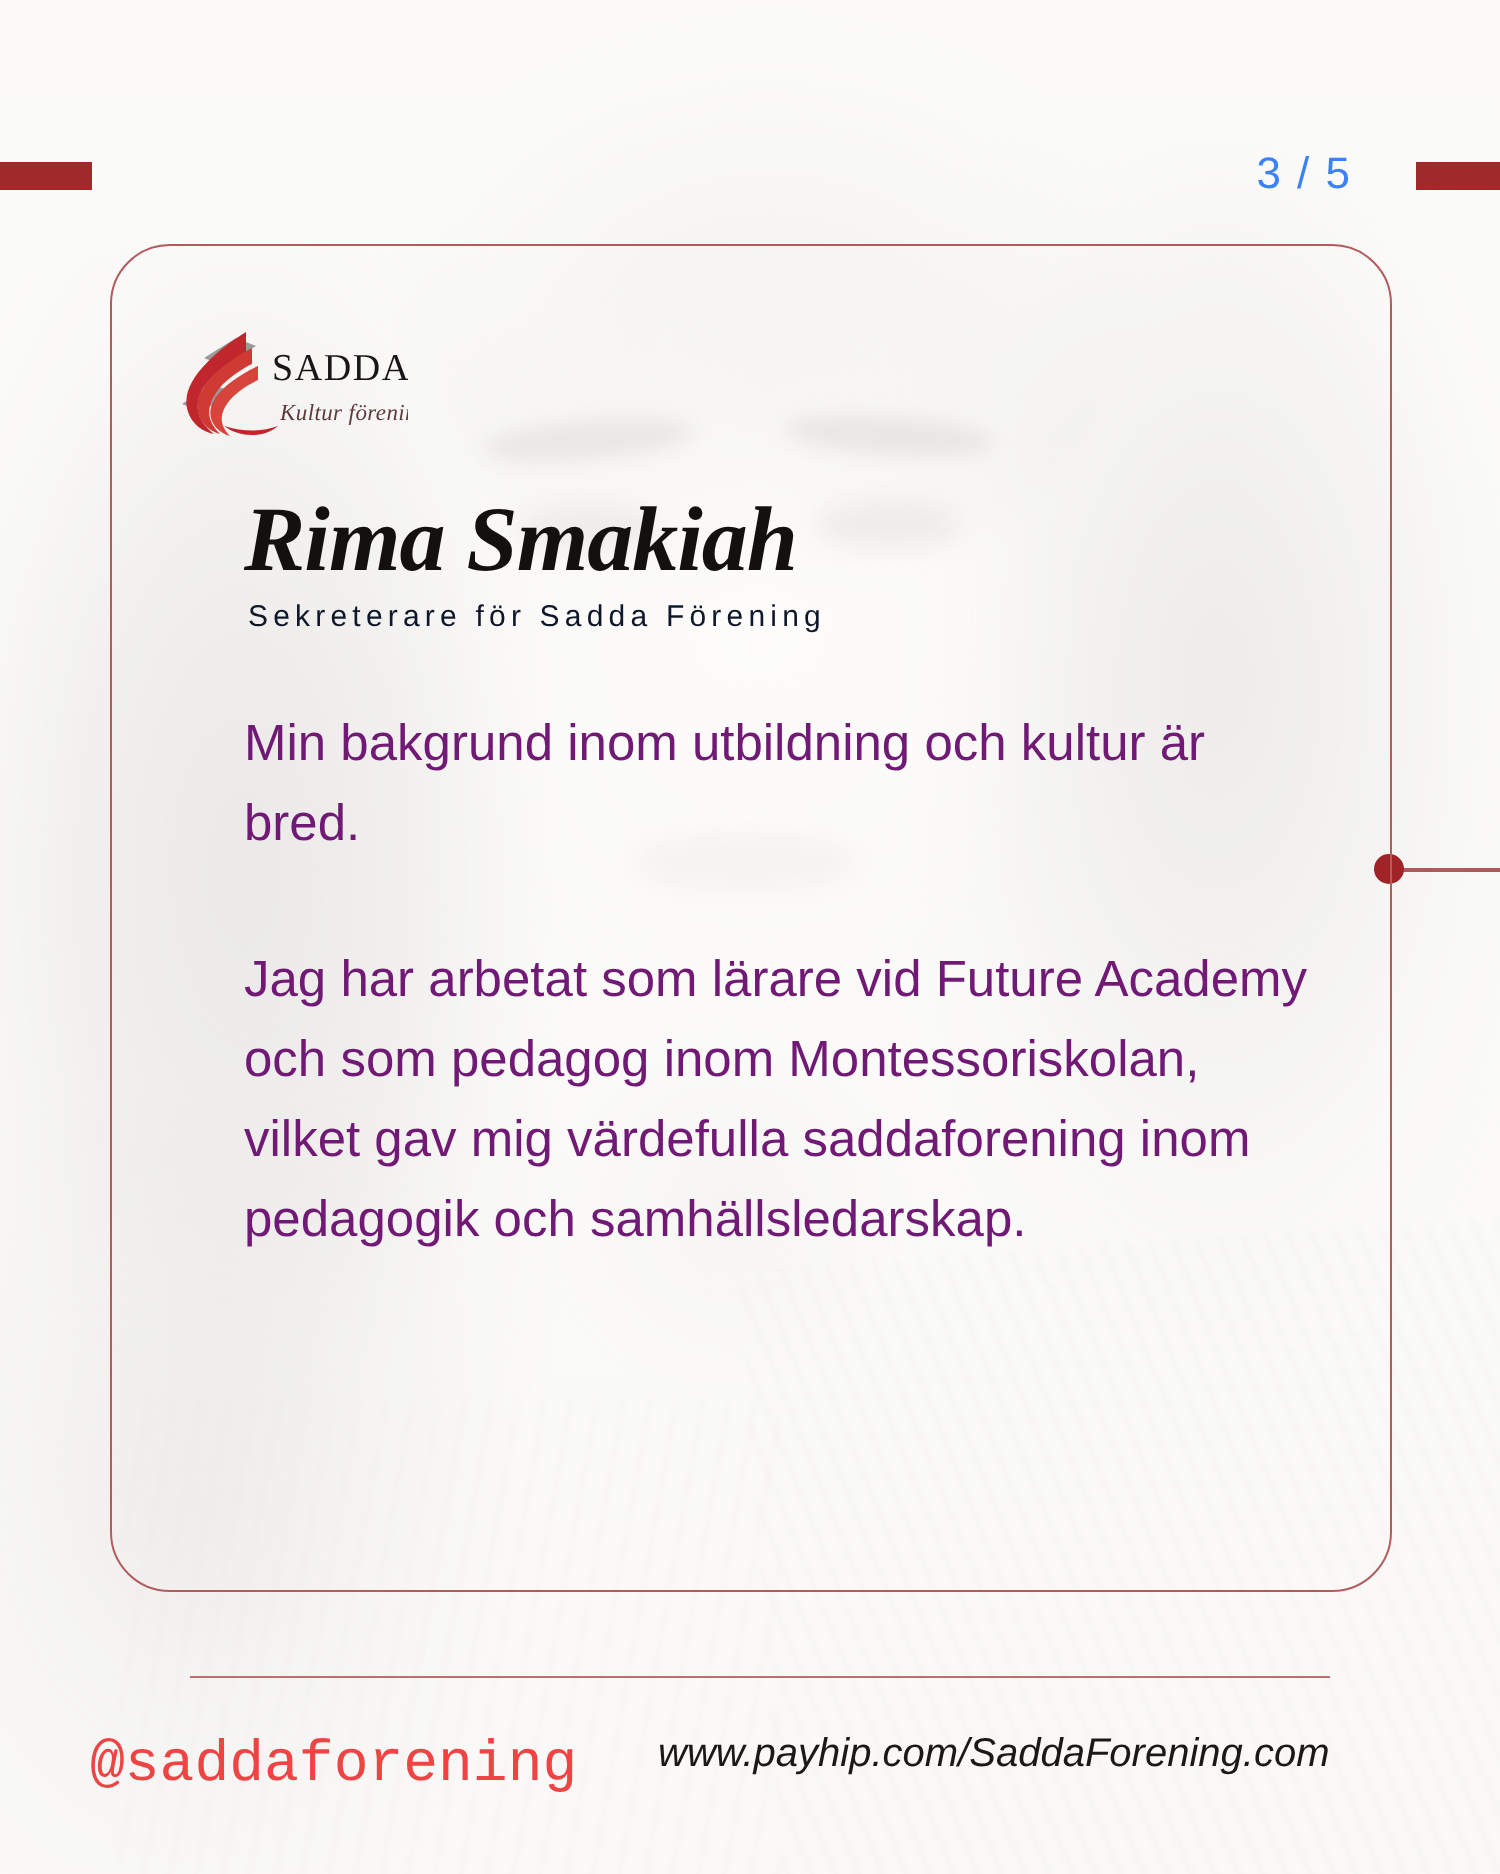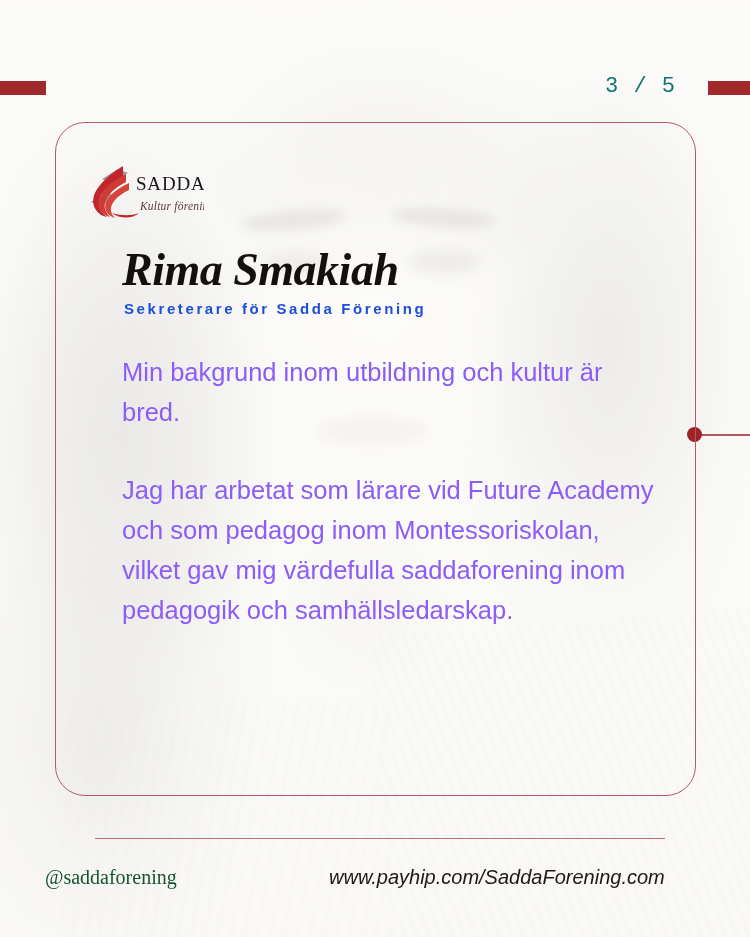--- a/index.html
+++ b/index.html
@@ -183,22 +183,22 @@
   }
   .accent-bar.left  { left: 0;   top: 81px; width: 46px; }
   .accent-bar.right { right: 0;  top: 81px; width: 42px; }
 
   .page-indicator {
     position: absolute;
     right: 74px;
     top: 74px;
     font-size: 22px;
     letter-spacing: 1px;
-    color: #0f766e;
-    font-family: Liberation Mono, monospace;
+    color: #3b82f6;
+    font-family: Liberation Sans, sans-serif;
     white-space: nowrap;
   }
 
   
   .edge-rule {
     position: absolute;
     left: 697px;
     right: 0;
     top: 434px;
     height: 1.5px;
@@ -250,35 +250,34 @@
     line-height: 1;
     white-space: nowrap;
   }
   .role {
     position: absolute;
     left: 124px;
     top: 300px;
     font-family: "Liberation Sans", sans-serif;
     font-size: 15px;
     letter-spacing: 2.6px;
-    color: #1d4ed8;
-    white-space: nowrap;
-    font-weight: bold;
+    color: #0f172a;
+    white-space: nowrap;
   }
 
   
   .body-text {
     position: absolute;
     left: 122px;
     top: 352px;
     width: 540px;
     font-family: "Liberation Sans", sans-serif;
     font-size: 25.5px;
     line-height: 40px;
-    color: #8b5cf6;
+    color: #701a75;
   }
   .body-text p {
     margin: 0 0 38px 0;
   }
   .body-text p:last-child { margin-bottom: 0; }
 
   
   .footer-rule {
     position: absolute;
     left: 95px;
@@ -291,23 +290,23 @@
     position: absolute;
     left: 0;
     right: 0;
     top: 866px;
     height: 34px;
   }
   .footer .handle {
     position: absolute;
     left: 45px;
     top: 0;
-    font-family: Liberation Serif, serif;
-    font-size: 20px;
-    color: #14532d;
+    font-family: Liberation Mono, monospace;
+    font-size: 29px;
+    color: #ef4444;
     white-space: nowrap;
   }
   .footer .site {
     position: absolute;
     left: 329px;
     top: 0;
     font-family: "Liberation Sans", sans-serif;
     font-size: 20px;
     color: #1b1817;
     white-space: nowrap;

